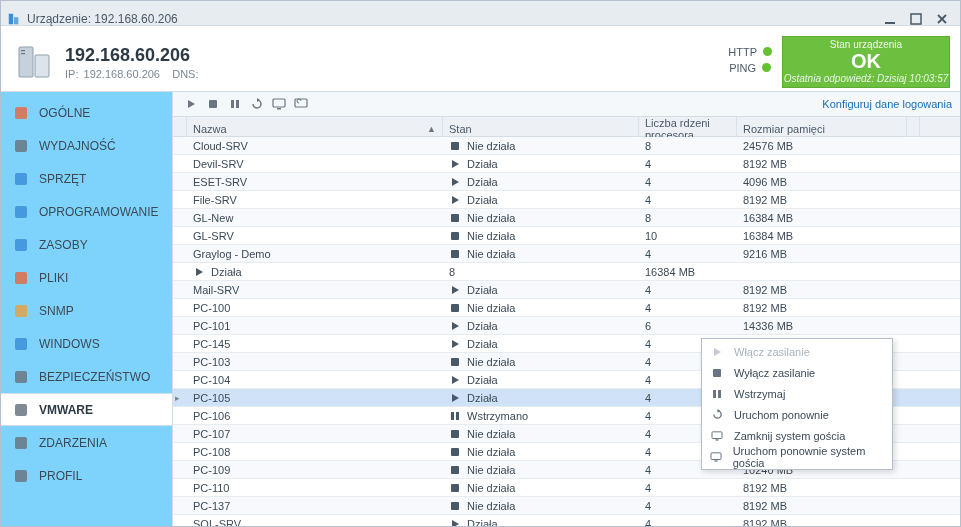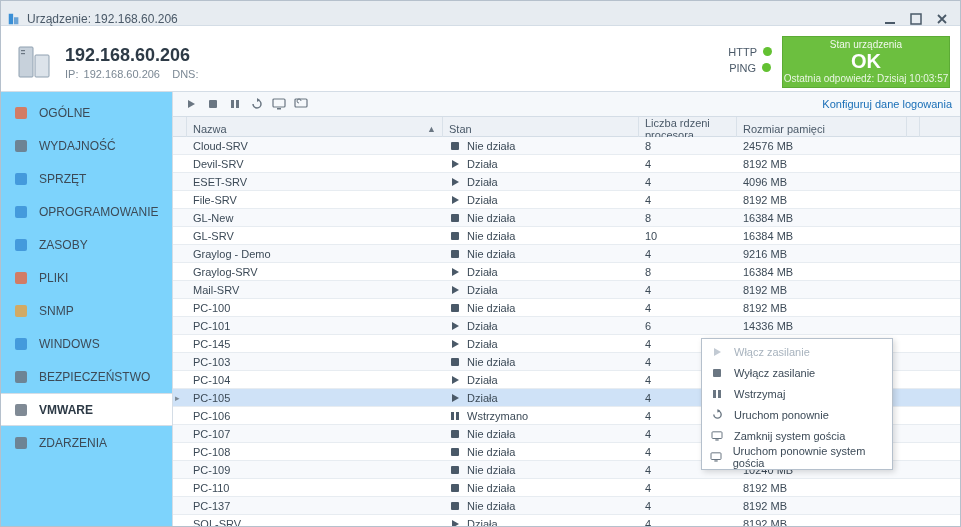--- a/index.html
+++ b/index.html
@@ -14,21 +14,21 @@
   .devtitle { font-size:18px; font-weight:600; color:#2d3a46; }
   .devsub { font-size:11px; color:#7b8894; margin-top:2px; }
   .devsub span.label { margin-right:2px; }
   .hdr-right { margin-left:auto; display:flex; align-items:flex-start; gap:10px; }
   .svcs { text-align:right; font-size:11px; color:#4a5968; padding-top:6px; }
   .svc-row { display:flex; align-items:center; justify-content:center; gap:6px; line-height:16px;}
   .dot { width:9px; height:9px; border-radius:50%; background:#63c132; display:inline-block; }
   .statusbox { width:168px; height:52px; background:#6cbf3f; color:#fff; border:1px solid #5cab35; display:flex; flex-direction:column; align-items:center; justify-content:center; margin-top:-2px;}
   .statusbox .lbl { font-size:10px; opacity:.9; }
   .statusbox .val { font-size:20px; font-weight:600; line-height:22px;}
-  .statusbox .foot { font-size:10px; opacity:.85; margin-top:1px;}
+  .statusbox .foot { font-size:10px; opacity:.85; margin-top:1px;font-style:italic;}
   .body { flex:1; display:flex; overflow:hidden; background:#f8fafc;}
   .sidebar { width:172px; display:flex; flex-direction:column; border-right:1px solid #d4dde6; padding-top:4px; overflow-y:auto; background:#7dd3fc;}
   .nav-item { display:flex; align-items:center; gap:10px; height:33px; padding:0 12px; color:#3c4a57; cursor:pointer; font-size:12px;}
   .nav-item .nicon { width:16px; height:16px; display:flex; align-items:center; justify-content:center;}
   .nav-item.active { background:#fff; border-top:1px solid #d4dde6; border-bottom:1px solid #d4dde6; font-weight:700; color:#2d3a46;}
   .main { flex:1; display:flex; flex-direction:column; overflow:hidden; background:#fff;}
   .toolbar { height:25px; display:flex; align-items:center; padding:0 8px; border-bottom:1px solid #d4dde6; background:#f5f8fb;}
   .tbtn { width:20px; height:20px; display:flex; align-items:center; justify-content:center; color:#6a7682; cursor:pointer; margin-right:2px;}
   .toolbar .link { margin-left:auto; color:#1a6fb7; cursor:pointer; font-size:11px;}
   .grid { flex:1; overflow:hidden; position:relative;}
@@ -206,20 +206,28 @@
           <span>VMWARE</span>
         </div>
         <div class="nav-item">
           <span class="nicon">
             <svg width="14" height="14" viewBox="0 0 14 14">
               <rect x="1" y="1" width="12" height="12" rx="2" fill="#6a7682" opacity="0.85"></rect>
             </svg>
           </span>
           <span>ZDARZENIA</span>
         </div>
+        <div class="nav-item">
+          <span class="nicon">
+            <svg width="14" height="14" viewBox="0 0 14 14">
+              <rect x="1" y="1" width="12" height="12" rx="2" fill="#6a7682" opacity="0.85"></rect>
+            </svg>
+          </span>
+          <span>PROFIL</span>
+        </div>
       </div>
 
     <div class="main">
       <div class="toolbar">
         <span class="tbtn">
             <svg width="12" height="12" viewBox="0 0 12 12">
               <path d="M3 2 L10 6 L3 10 Z" fill="#6a7682"></path>
             </svg>
           </span>
         <span class="tbtn">
@@ -374,21 +382,20 @@
                   </svg>
                 </span>
                 <span>Nie działa</span>
               </div>
               <div>4</div>
               <div>9216 MB</div>
               <div></div>
             </div>
             <div class="grow">
               <div></div>
-              <div>Graylog-SRV</div>
               <div>
                 <span class="st-icon">
                   <svg width="10" height="10" viewBox="0 0 10 10">
                     <path d="M2 1 L9 5 L2 9 Z" fill="#4a5968"></path>
                   </svg>
                 </span>
                 <span>Działa</span>
               </div>
               <div>8</div>
               <div>16384 MB</div>

